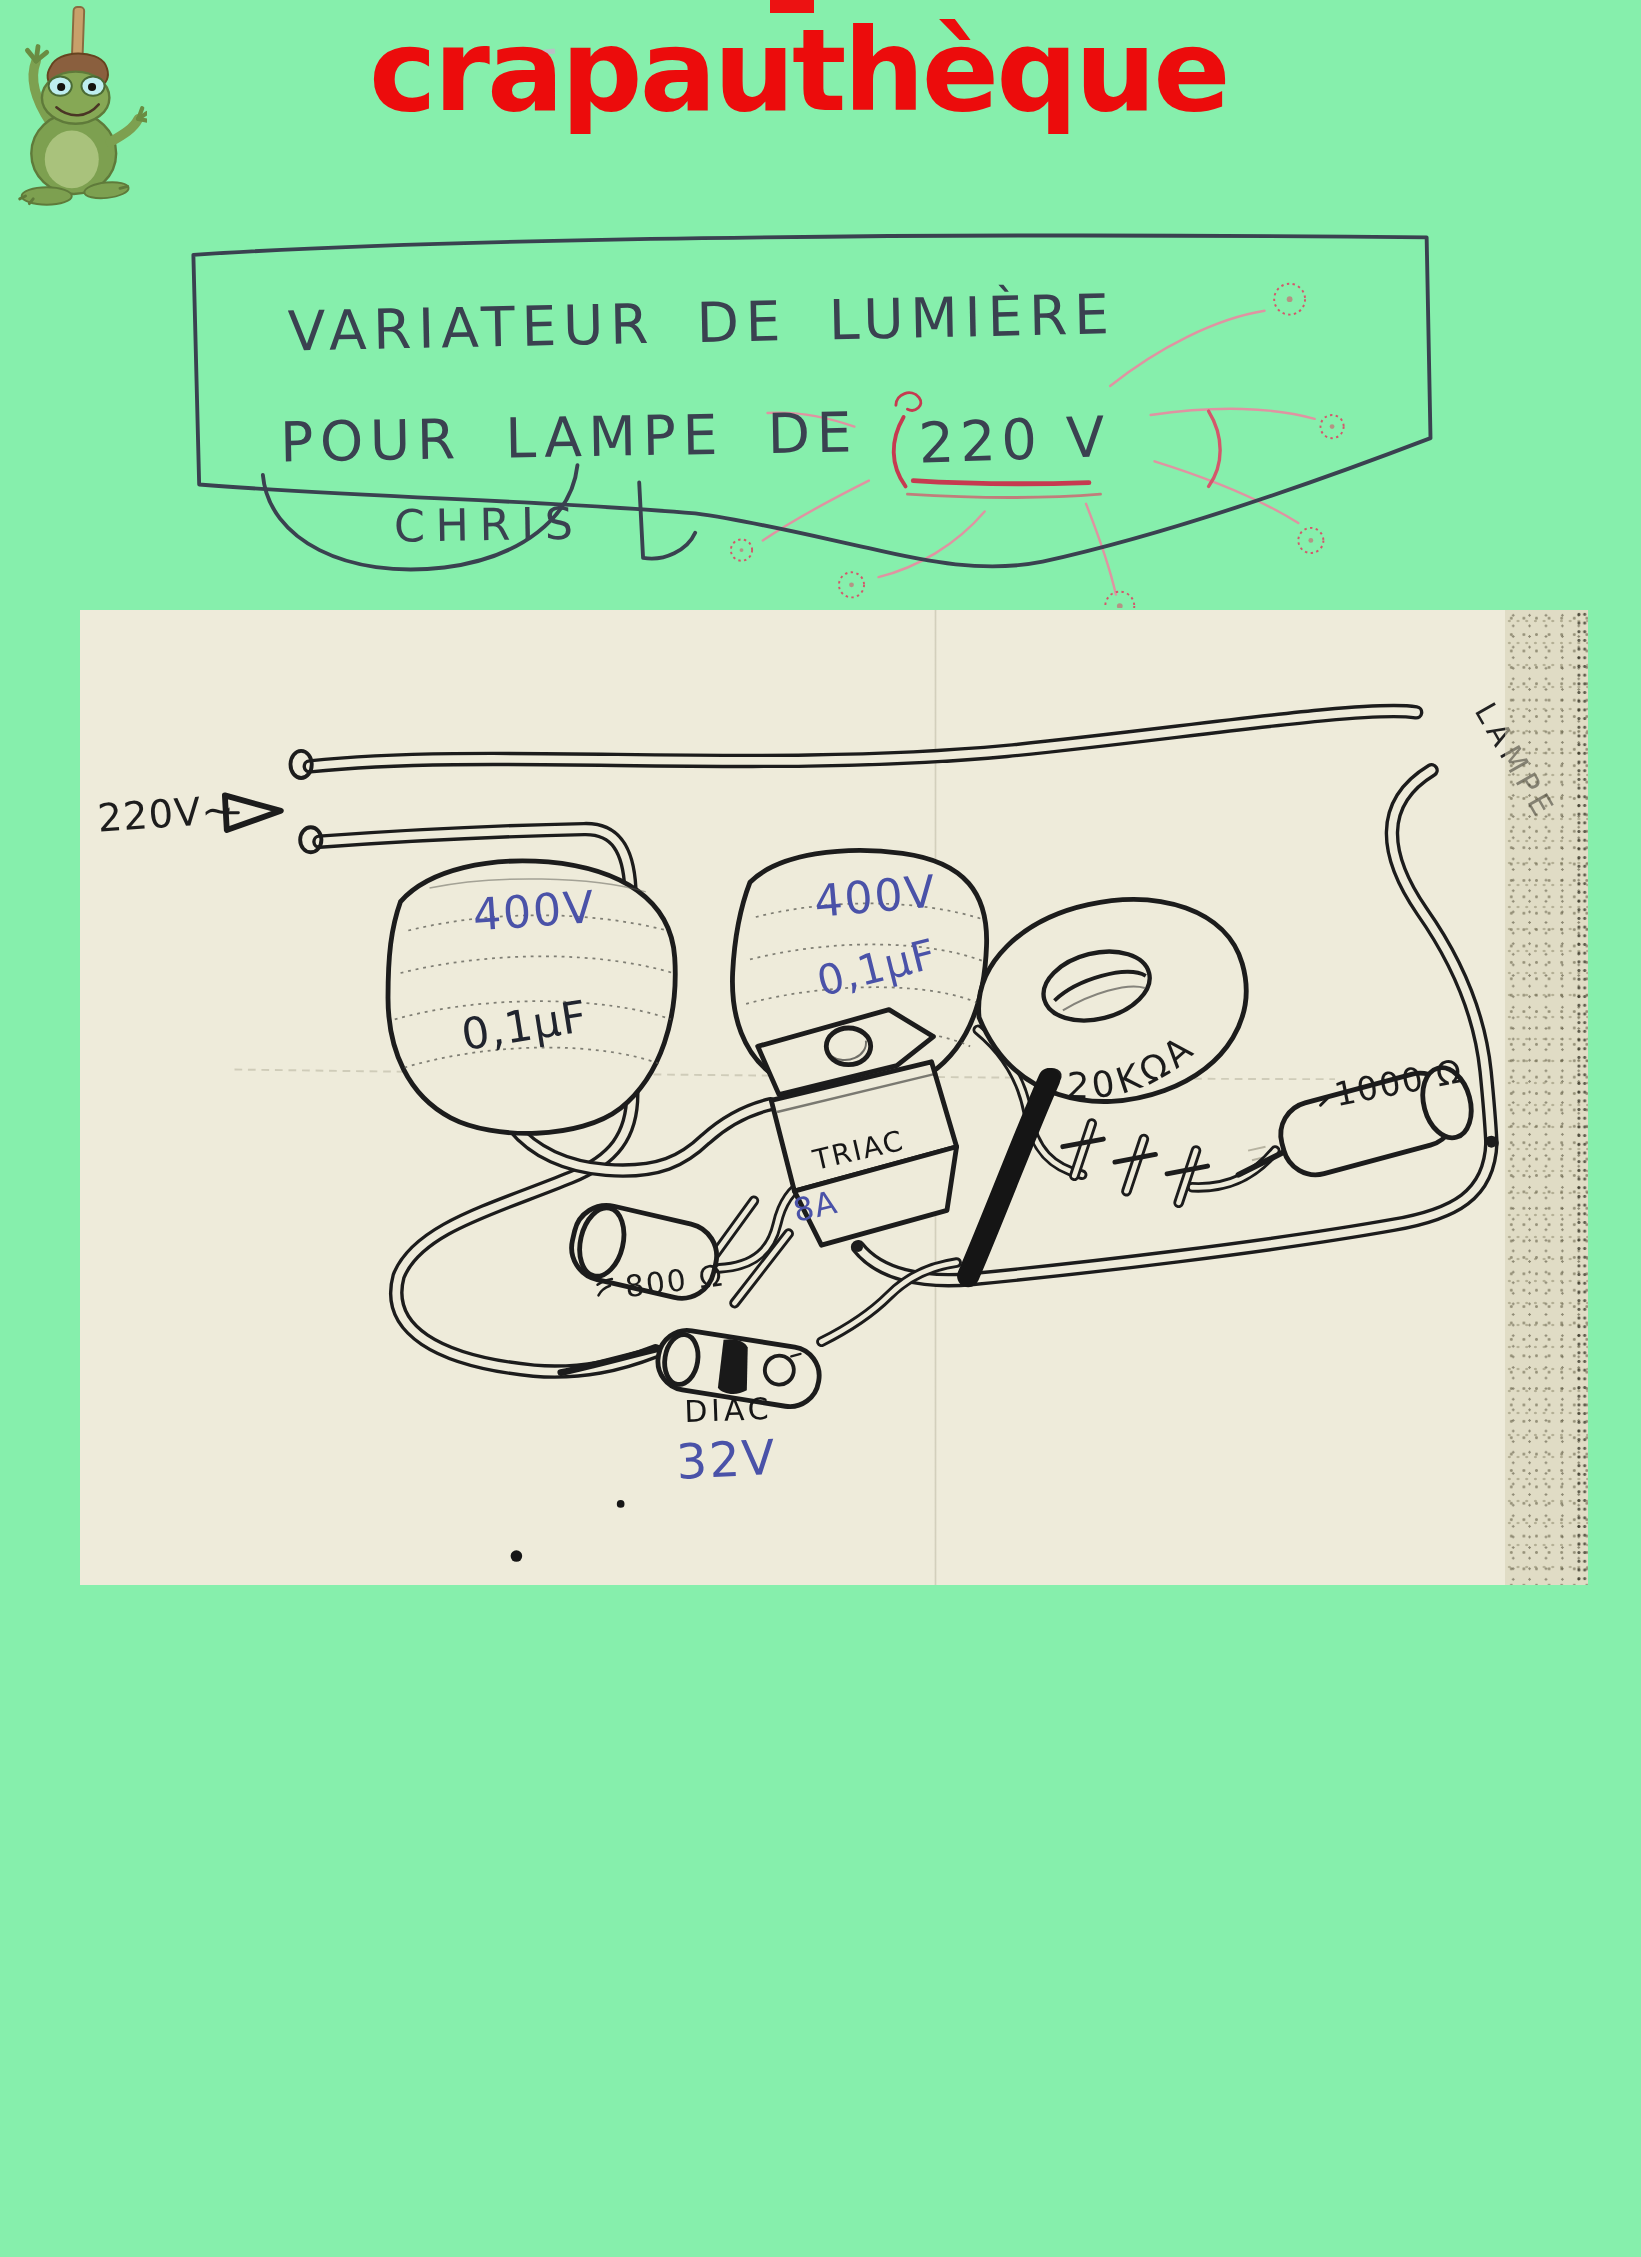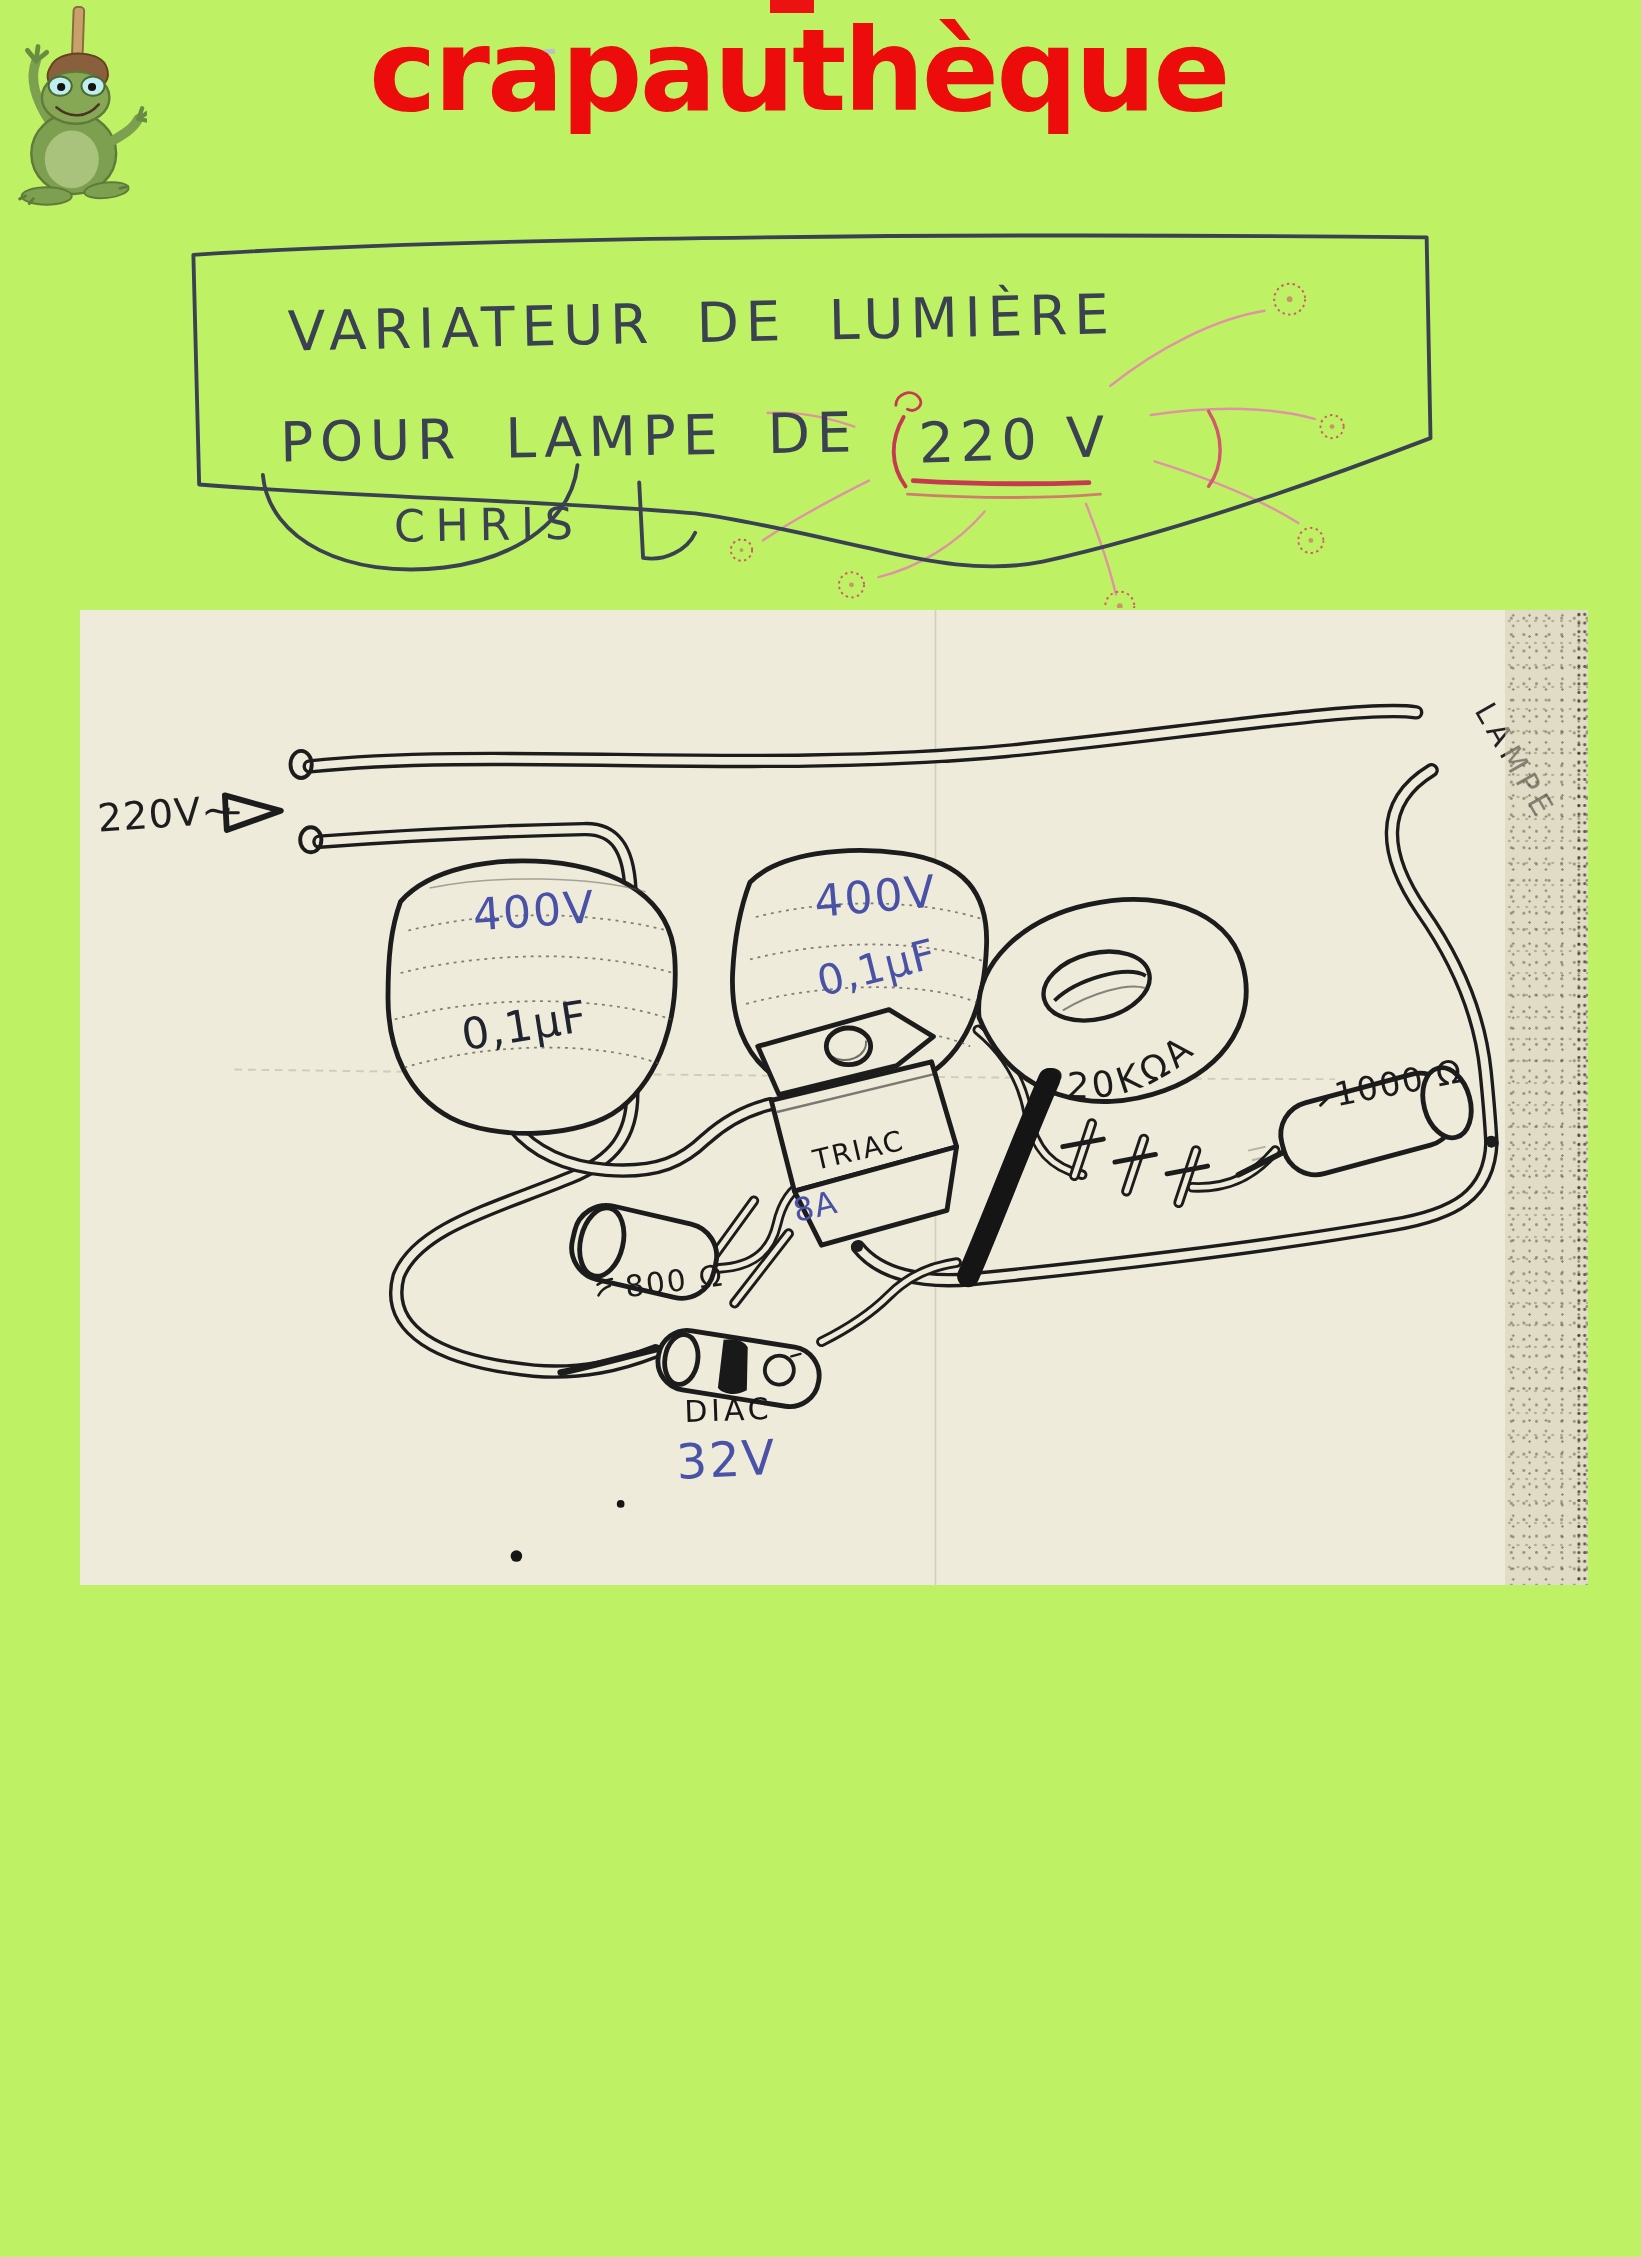--- a/index.html
+++ b/index.html
@@ -1,16 +1,16 @@
 <!DOCTYPE html>
 <html><head>
 <meta charset="utf-8">
 <style>
   html,body{margin:0;padding:0;background:#ffffff;}
-  .page{position:relative;width:1641px;height:2257px;background:#bef264;overflow:hidden;
+  .page{position:relative;width:1641px;height:2257px;background:#86efac;overflow:hidden;
         font-family:"DejaVu Sans",sans-serif;}
   .abs{position:absolute;}
   
   .site-title{position:absolute;left:369px;top:13.5px;width:869px;
     font-family:"DejaVu Sans",sans-serif;font-weight:bold;font-size:114px;
     letter-spacing:-2.9px;color:#ec0c0c;line-height:1;}
   .red-tab{position:absolute;left:770px;top:0;width:44px;height:12.6px;background:#ec1212;}
   .gray-dash{position:absolute;left:526px;top:50px;width:29px;height:4.8px;background:#b9c0c6;transform:rotate(-6deg);}
   
   .paper{position:absolute;left:80px;top:610px;width:1508px;height:975px;background:#eeebda;}

